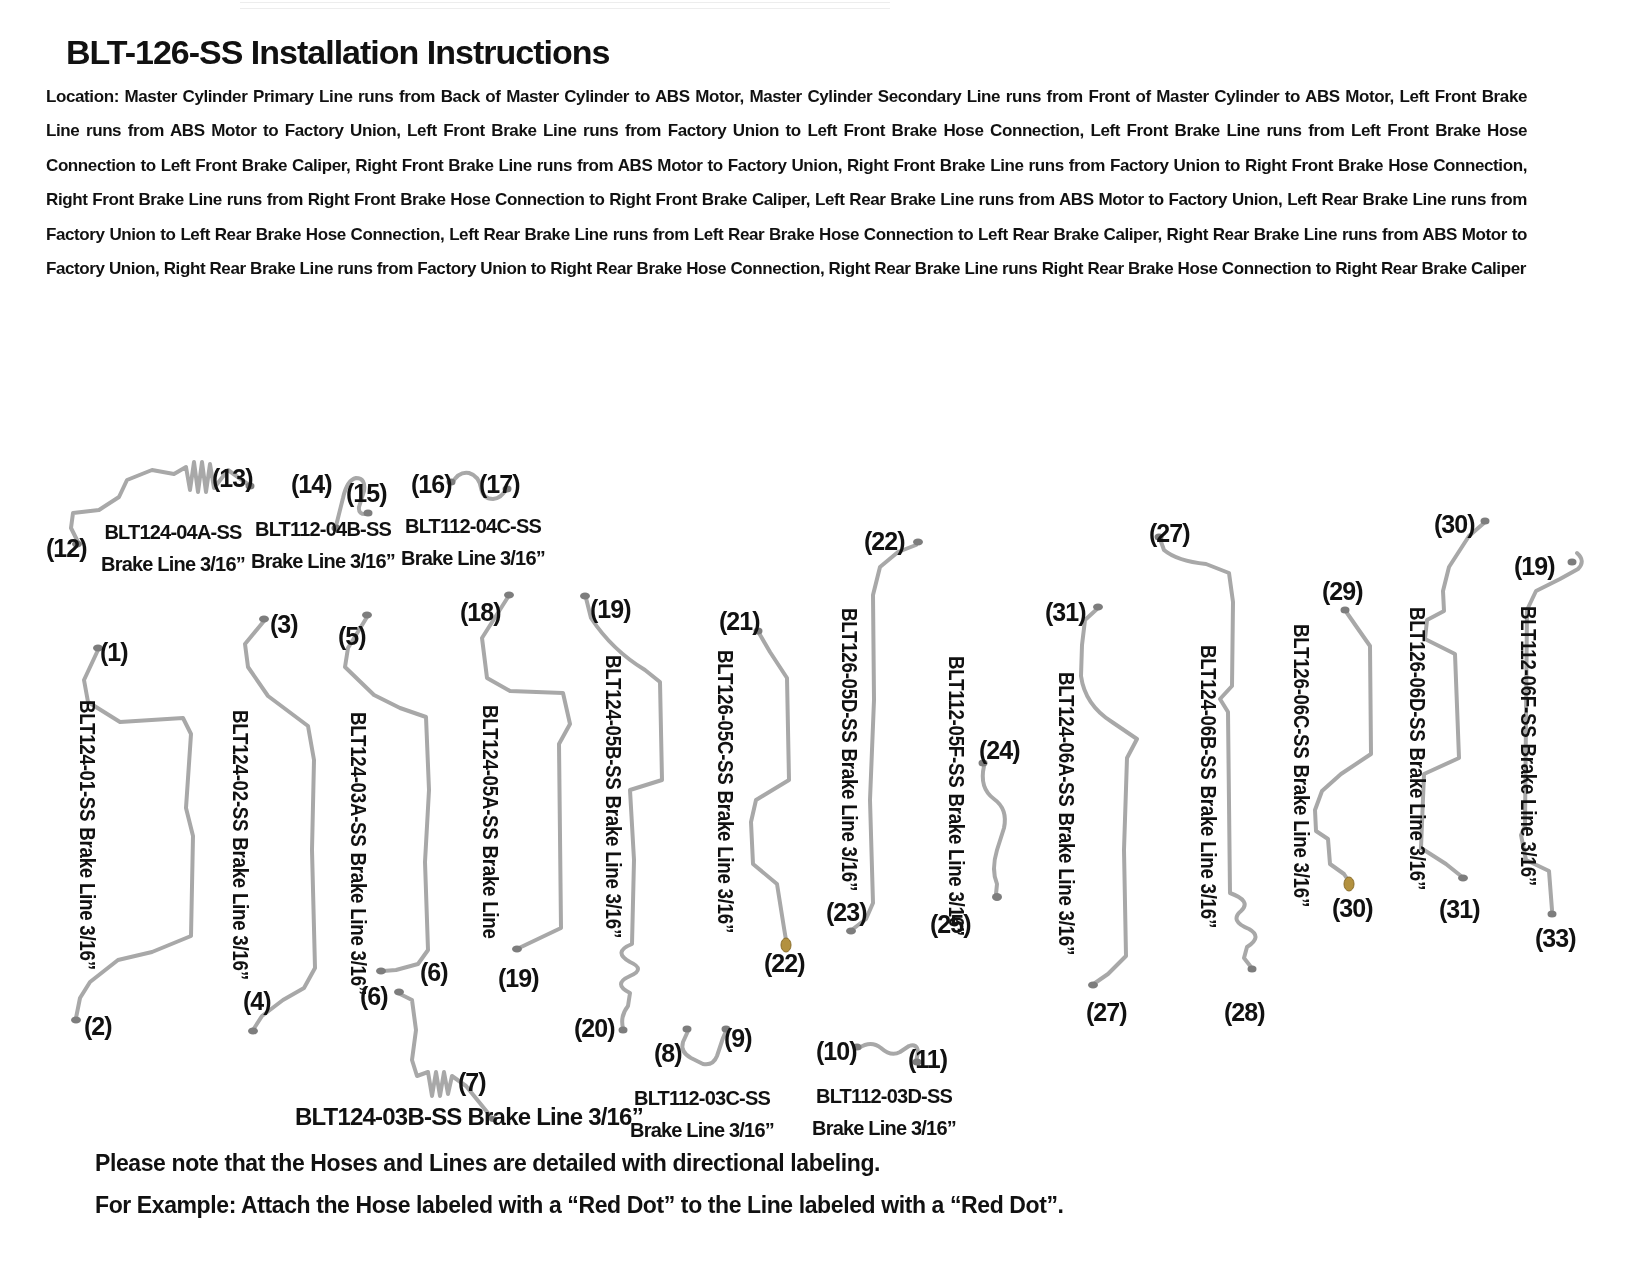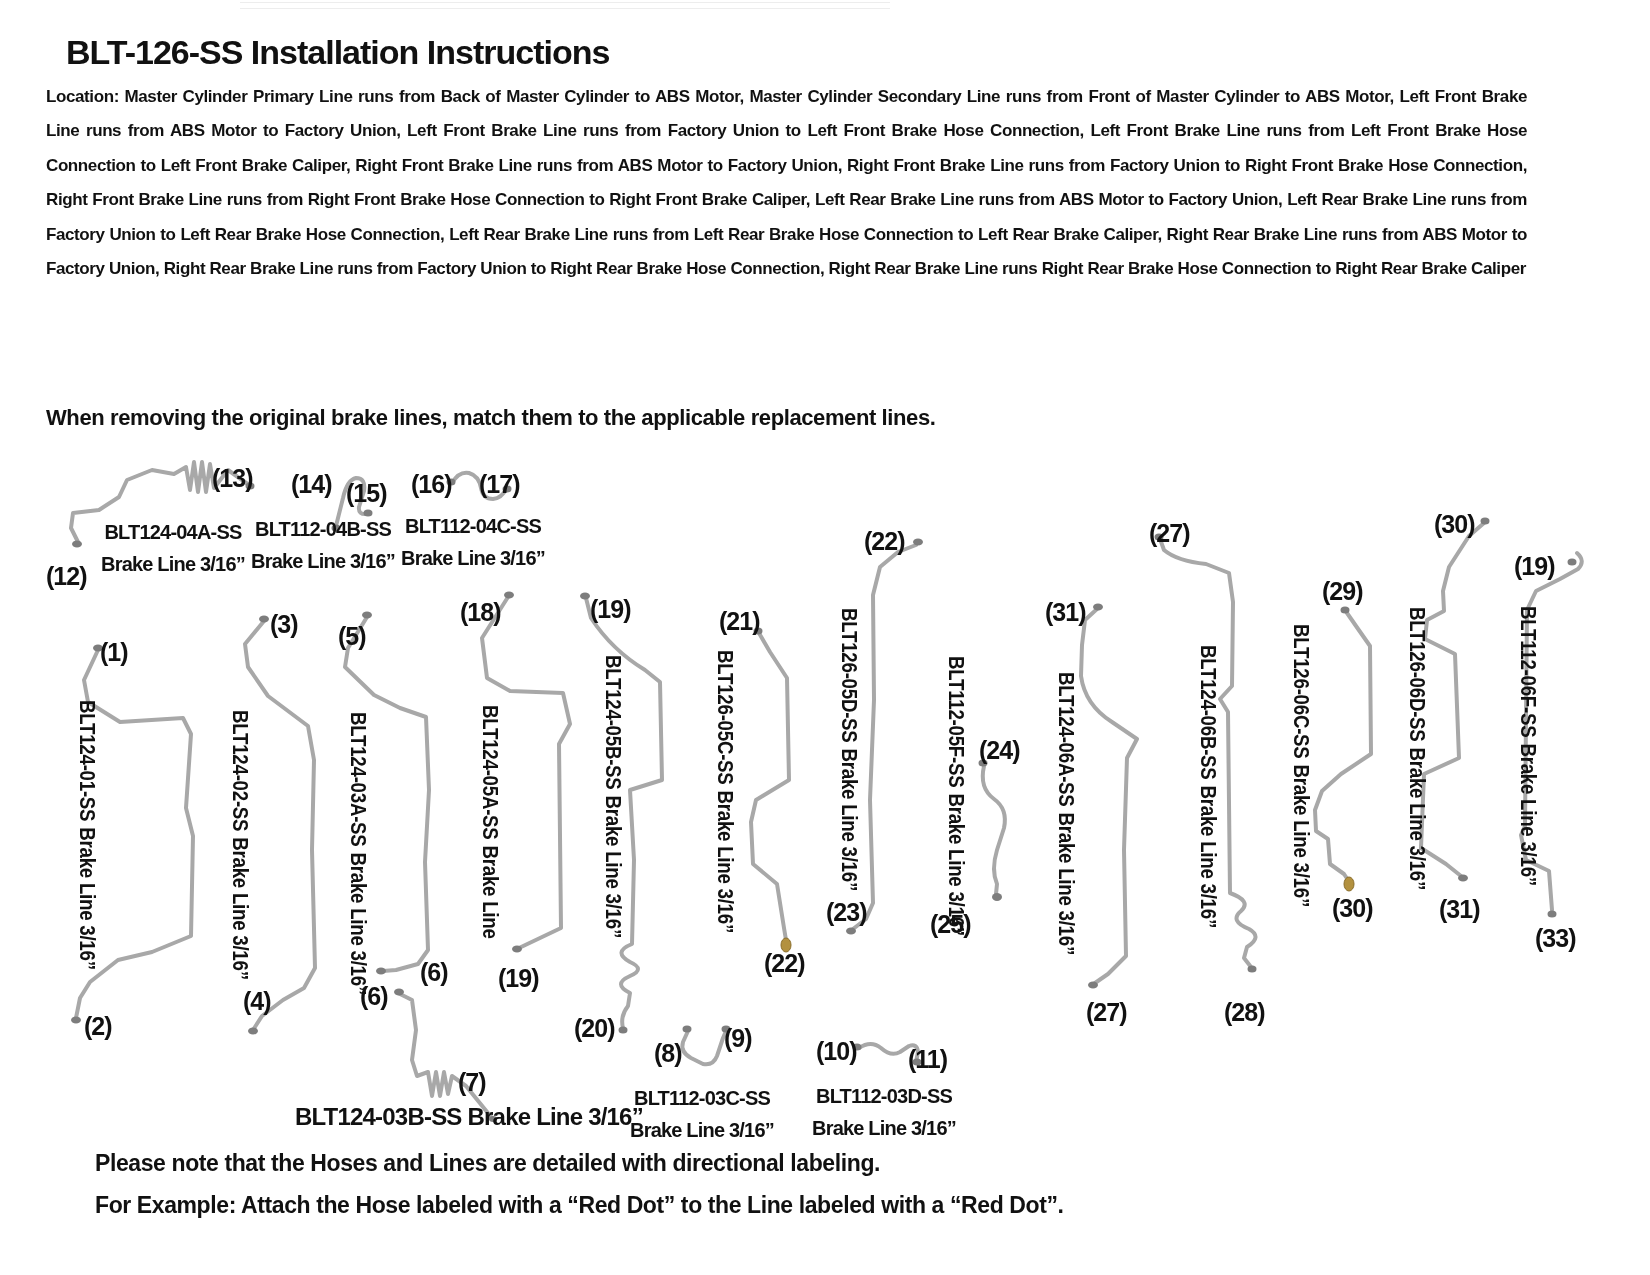--- a/index.html
+++ b/index.html
@@ -55,21 +55,20 @@
 </head>
 <body>
 
 <div id="page">
 
   <div class="top-rule" style="left:240px;top:2px;width:650px;"></div>
   <div class="top-rule" style="left:240px;top:8px;width:650px;"></div>
 
   <div id="title">BLT-126-SS Installation Instructions</div>
   <div id="location-paragraph">Location: Master Cylinder Primary Line runs from Back of Master Cylinder to ABS Motor, Master Cylinder Secondary Line runs from Front of Master Cylinder to ABS Motor, Left Front Brake Line runs from ABS Motor to Factory Union, Left Front Brake Line runs from Factory Union to Left Front Brake Hose Connection, Left Front Brake Line runs from Left Front Brake Hose Connection to Left Front Brake Caliper, Right Front Brake Line runs from ABS Motor to Factory Union, Right Front Brake Line runs from Factory Union to Right Front Brake Hose Connection, Right Front Brake Line runs from Right Front Brake Hose Connection to Right Front Brake Caliper, Left Rear Brake Line runs from ABS Motor to Factory Union, Left Rear Brake Line runs from Factory Union to Left Rear Brake Hose Connection, Left Rear Brake Line runs from Left Rear Brake Hose Connection to Left Rear Brake Caliper, Right Rear Brake Line runs from ABS Motor to Factory Union, Right Rear Brake Line runs from Factory Union to Right Rear Brake Hose Connection, Right Rear Brake Line runs Right Rear Brake Hose Connection to Right Rear Brake Caliper</div>
-  <div id="match-note">When removing the original brake lines, match them to the applicable replacement lines.</div>
 
   <div id="diagram">
     <svg id="diagram-svg" width="1650" height="1275" viewBox="0 0 1650 1275" xmlns="http://www.w3.org/2000/svg">
 
       <g>
         <path class="tube" d="M98 650 L84 680 L88 702 L120 722 L183 718 L191 734 L186 808 L193 836 L191 936 L152 952 L118 960 L90 982 L80 998 L76 1018"></path>
         <ellipse class="fit" cx="98" cy="648" rx="5" ry="3.5"></ellipse>
           <ellipse class="fit" cx="76" cy="1020" rx="5" ry="3.5"></ellipse>
       </g>
 
@@ -187,21 +186,21 @@
     <span class="callout" style="left:270px;top:610px;">(3)</span>
     <span class="callout" style="left:243px;top:987px;">(4)</span>
     <span class="callout" style="left:338px;top:622px;">(5)</span>
     <span class="callout" style="left:360px;top:982px;">(6)</span>
     <span class="callout" style="left:420px;top:958px;">(6)</span>
     <span class="callout" style="left:458px;top:1068px;">(7)</span>
     <span class="callout" style="left:654px;top:1039px;">(8)</span>
     <span class="callout" style="left:724px;top:1024px;">(9)</span>
     <span class="callout" style="left:816px;top:1037px;">(10)</span>
     <span class="callout" style="left:908px;top:1045px;">(11)</span>
-    <span class="callout" style="left:46px;top:534px;margin-top:28px;">(12)</span>
+    <span class="callout" style="left:46px;top:534px;">(12)</span>
     <span class="callout" style="left:212px;top:464px;">(13)</span>
     <span class="callout" style="left:280px;top:470px;margin-left:11px;">(14)</span>
     <span class="callout" style="left:346px;top:479px;">(15)</span>
     <span class="callout" style="left:411px;top:470px;">(16)</span>
     <span class="callout" style="left:479px;top:470px;">(17)</span>
     <span class="callout" style="left:460px;top:598px;">(18)</span>
     <span class="callout" style="left:498px;top:964px;">(19)</span>
     <span class="callout" style="left:590px;top:595px;">(19)</span>
     <span class="callout" style="left:574px;top:1014px;">(20)</span>
     <span class="callout" style="left:719px;top:607px;">(21)</span>

